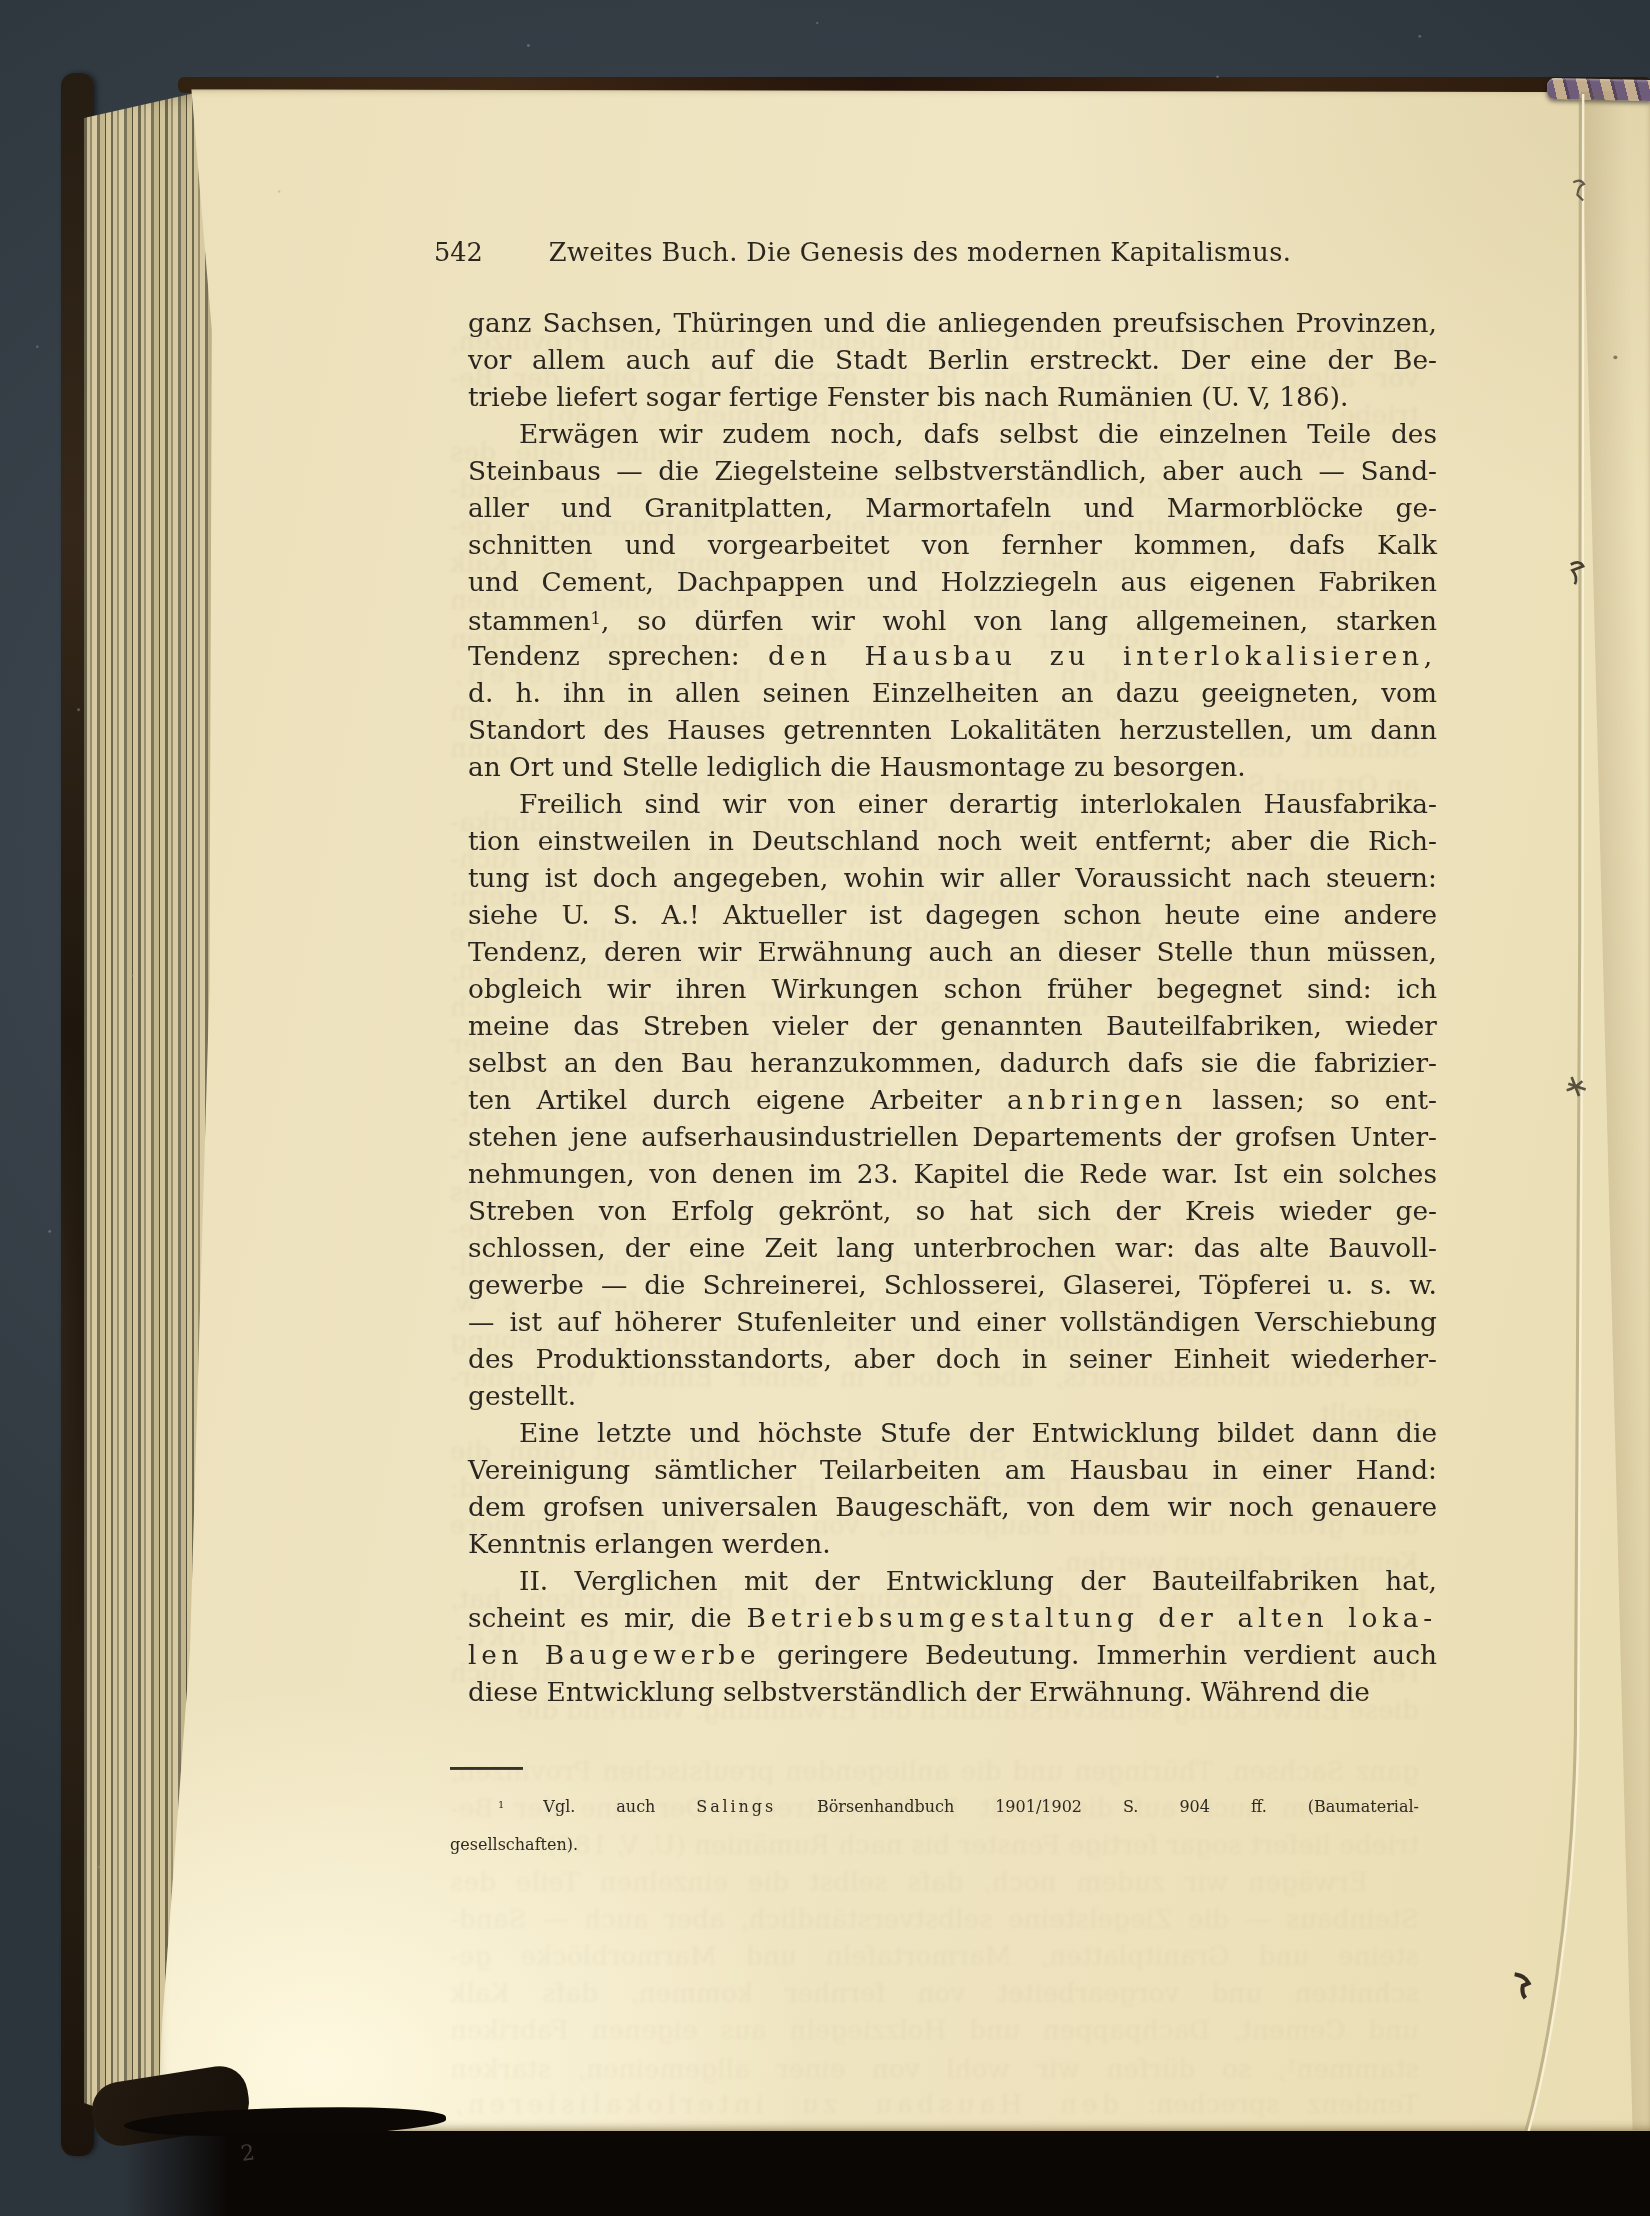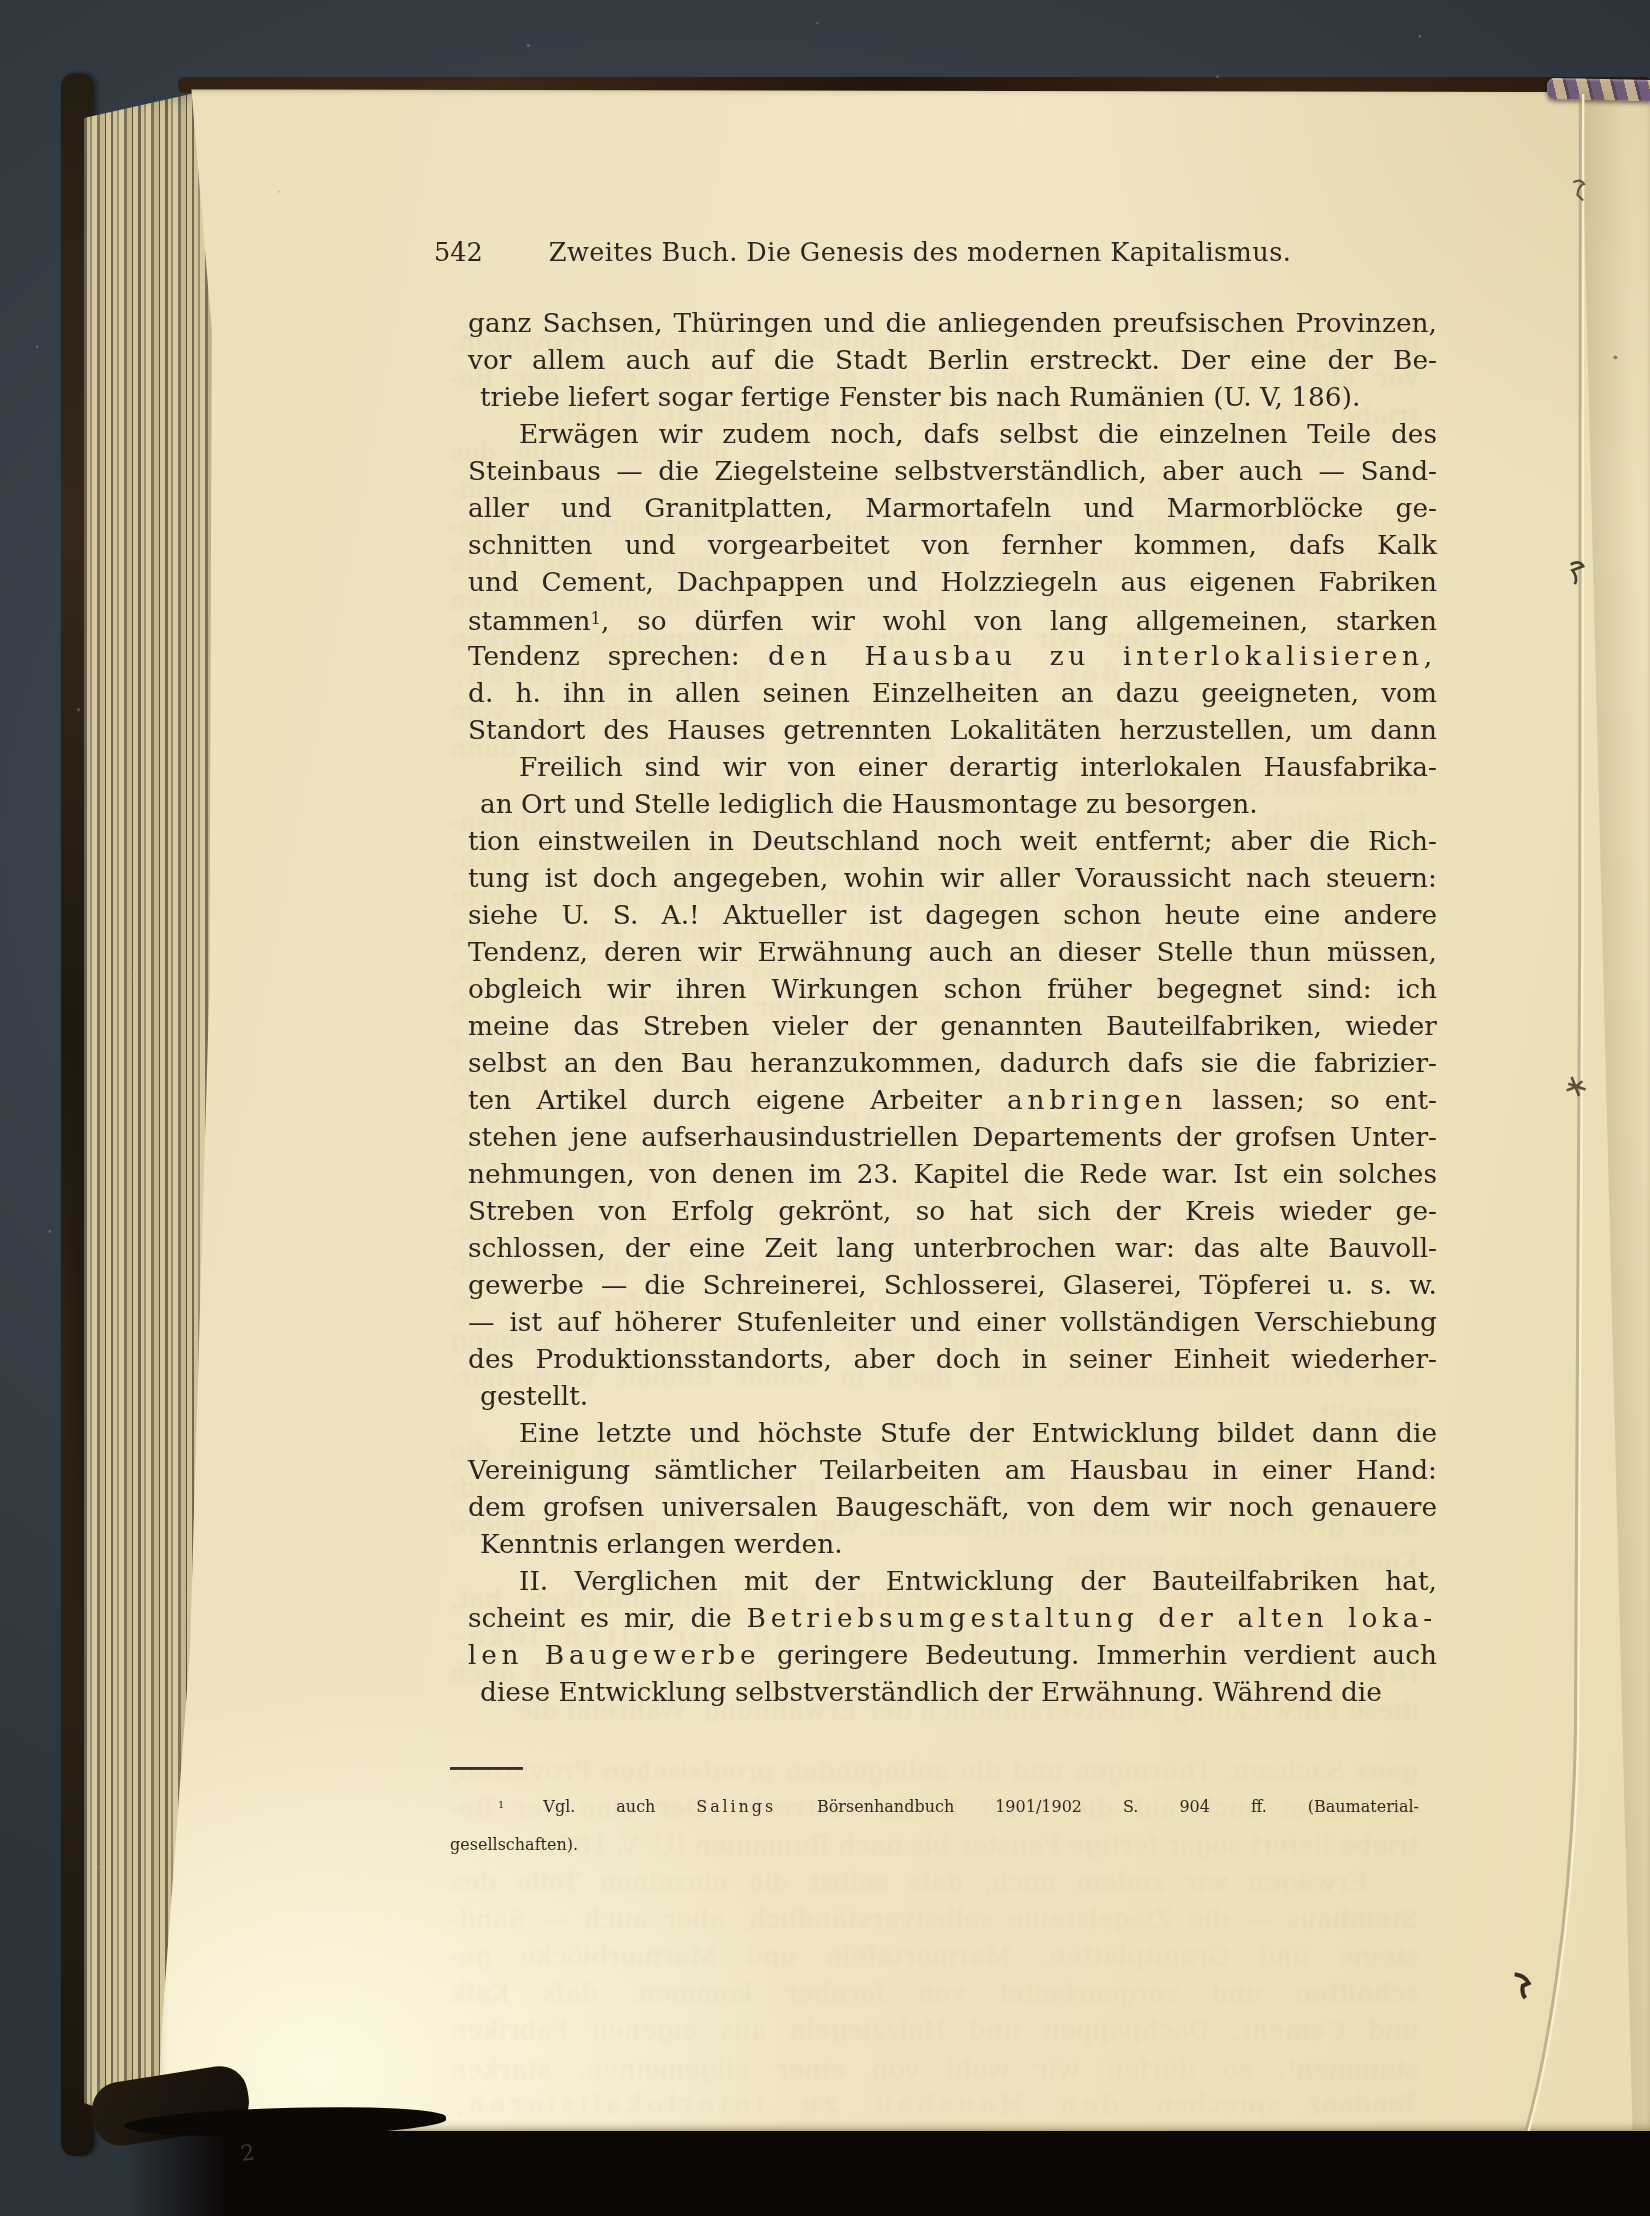--- a/index.html
+++ b/index.html
@@ -70,21 +70,21 @@
   .pagenum{position:absolute;left:0;top:0;}
   .running-title{display:block;text-align:center;letter-spacing:.015em;}
   .bodytext{
     position:absolute;left:468px;top:304px;width:969px;z-index:8;
     color:#2b2620;font-size:26.4px;
   }
   .bodytext .line{
     height:37px;line-height:37px;white-space:nowrap;overflow:visible;
     text-align:justify;text-align-last:justify;white-space:normal;
   }
-  .bodytext .line.end{text-align-last:left;margin-left:12px;}
+  .bodytext .line.end{text-align-last:left;}
   .bodytext .line.ind{padding-left:51px;}
   .g{letter-spacing:.18em;}
   .sup{vertical-align:.38em;font-size:.62em;letter-spacing:0;}
   .foot-rule{position:absolute;left:450px;top:1767px;width:73px;height:3.3px;z-index:8;
     background:linear-gradient(180deg,#39322a 0 1.7px, transparent 1.7px 2.1px, #4a4238 2.1px 100%);}
   .footnote{
     position:absolute;left:450px;top:1785px;width:969px;z-index:8;
     color:#2e2922;font-size:16px;
   }
   .footnote .line{height:40px;line-height:40px;text-align:justify;text-align-last:justify;}
@@ -210,22 +210,22 @@
       <div class="line end"><span>triebe liefert sogar fertige Fenster bis nach Rumänien (U. V, 186).</span></div>
       <div class="line ind"><span>Erwägen wir zudem noch, dafs selbst die einzelnen Teile des</span></div>
       <div class="line"><span>Steinbaus — die Ziegelsteine selbstverständlich, aber auch — Sand-</span></div>
       <div class="line"><span>aller und Granitplatten, Marmortafeln und Marmorblöcke ge-</span></div>
       <div class="line"><span>schnitten und vorgearbeitet von fernher kommen, dafs Kalk</span></div>
       <div class="line"><span>und Cement, Dachpappen und Holzziegeln aus eigenen Fabriken</span></div>
       <div class="line"><span>stammen</span><span class="sup">1</span><span>, so dürfen wir wohl von lang allgemeinen, starken</span></div>
       <div class="line"><span>Tendenz sprechen: </span><span class="g">den Hausbau zu interlokalisieren,</span></div>
       <div class="line"><span>d. h. ihn in allen seinen Einzelheiten an dazu geeigneten, vom</span></div>
       <div class="line"><span>Standort des Hauses getrennten Lokalitäten herzustellen, um dann</span></div>
+      <div class="line end"><span>an Ort und Stelle lediglich die Hausmontage zu besorgen.</span></div>
       <div class="line ind"><span>Freilich sind wir von einer derartig interlokalen Hausfabrika-</span></div>
-      <div class="line end"><span>an Ort und Stelle lediglich die Hausmontage zu besorgen.</span></div>
       <div class="line"><span>tion einstweilen in Deutschland noch weit entfernt; aber die Rich-</span></div>
       <div class="line"><span>tung ist doch angegeben, wohin wir aller Voraussicht nach steuern:</span></div>
       <div class="line"><span>siehe U. S. A.! Aktueller ist dagegen schon heute eine andere</span></div>
       <div class="line"><span>Tendenz, deren wir Erwähnung auch an dieser Stelle thun müssen,</span></div>
       <div class="line"><span>obgleich wir ihren Wirkungen schon früher begegnet sind: ich</span></div>
       <div class="line"><span>meine das Streben vieler der genannten Bauteilfabriken, wieder</span></div>
       <div class="line"><span>selbst an den Bau heranzukommen, dadurch dafs sie die fabrizier-</span></div>
       <div class="line"><span>ten Artikel durch eigene Arbeiter </span><span class="g">anbringen</span><span> lassen; so ent-</span></div>
       <div class="line"><span>stehen jene aufserhausindustriellen Departements der grofsen Unter-</span></div>
       <div class="line"><span>nehmungen, von denen im 23. Kapitel die Rede war. Ist ein solches</span></div>

